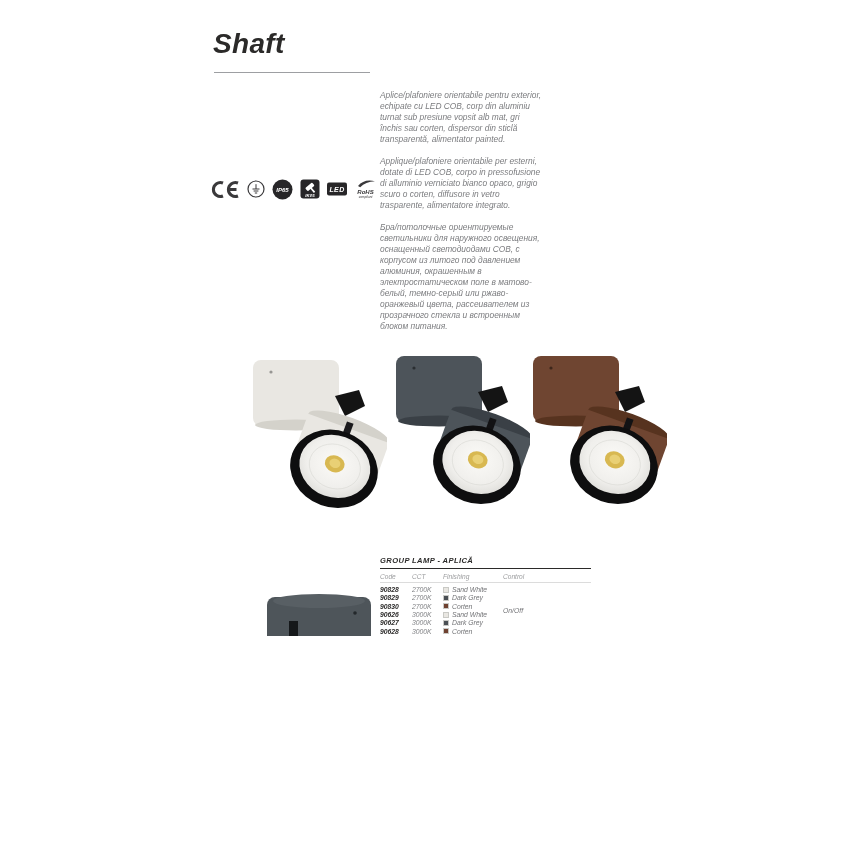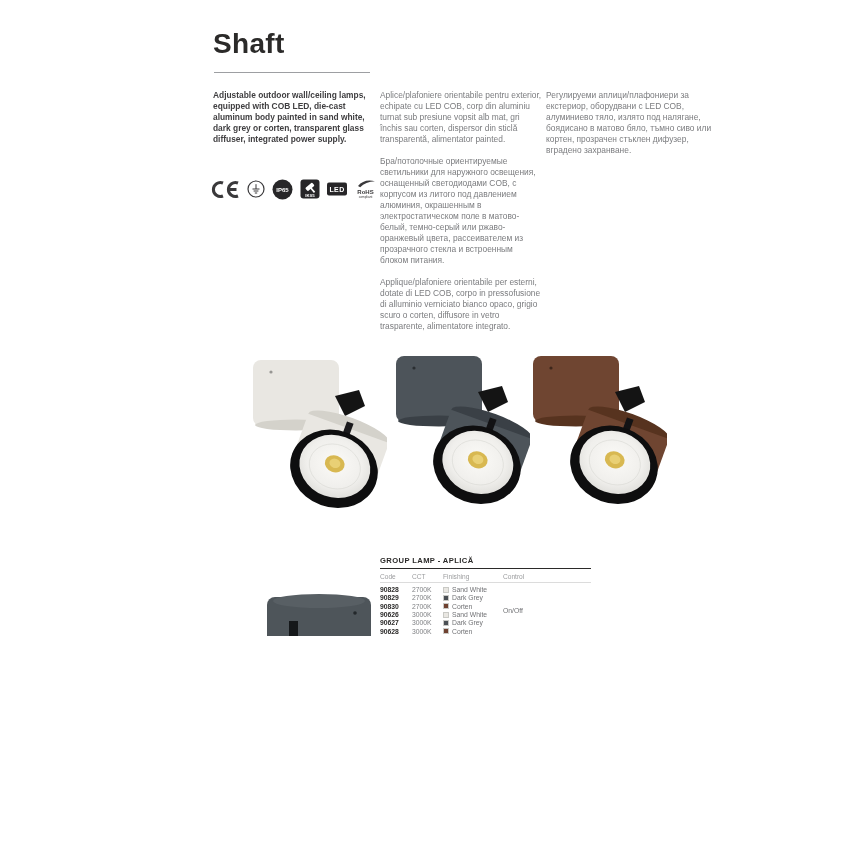--- a/index.html
+++ b/index.html
@@ -1,16 +1,16 @@
 <!DOCTYPE html>
 <html><head>
 <meta charset="utf-8">
 <style>
   html,body{margin:0;padding:0;background:#fff;}
-  .page{position:relative;width:868px;height:636px;background:#ffffff;font-family:"Liberation Sans",sans-serif;overflow:hidden;color:#2b2a29;}
+  .page{position:relative;width:868px;height:636px;background:#ffffff;font-family:"Liberation Sans",sans-serif;overflow:hidden;color:#2b2a29;font-style:italic;}
 
   
   .title{position:absolute;left:213px;top:28px;font-size:28px;font-weight:800;letter-spacing:.3px;color:#2b2a29;}
   .title-rule{position:absolute;left:214px;top:72px;width:156px;height:1px;background:#9d9fa2;}
 
   
   .desc{position:absolute;font-size:8.4px;line-height:11px;}
   .desc p{margin:0 0 11px 0;}
   .desc-en{left:213px;top:90px;width:160px;color:#3f3e40;font-weight:600;}
   .desc-c2{left:380px;top:90px;width:163px;color:#7b7c7f;}
@@ -81,30 +81,26 @@
         <stop offset="0%" stop-color="#fbfaf7"></stop>
         <stop offset="60%" stop-color="#f0efec"></stop>
         <stop offset="100%" stop-color="#d8d7d3"></stop>
       </radialGradient>
     </defs>
   </svg>
 
   <div class="title">Shaft</div>
   <div class="title-rule"></div>
 
-  <div class="desc desc-en">
-    <p>Adjustable outdoor wall/ceiling lamps, equipped with COB LED, die-cast aluminum body painted in sand white, dark grey or corten, transparent glass diffuser, integrated power supply.</p>
-  </div>
   <div class="desc desc-c2">
     <p>Aplice/plafoniere orientabile pentru exterior, echipate cu LED COB, corp din aluminiu turnat sub presiune vopsit alb mat, gri închis sau corten, dispersor din sticlă transparentă, alimentator painted.</p>
+    <p>Applique/plafoniere orientabile per esterni, dotate di LED COB, corpo in pressofusione di alluminio verniciato bianco opaco, grigio scuro o corten, diffusore in vetro trasparente, alimentatore integrato.</p>
     <p>Бра/потолочные ориентируемые светильники для наружного освещения, оснащенный светодиодами COB, с корпусом из литого под давлением алюминия, окрашенным в электростатическом поле в матово-белый, темно-серый или ржаво-оранжевый цвета, рассеивателем из прозрачного стекла и встроенным блоком питания.</p>
-    <p>Applique/plafoniere orientabile per esterni, dotate di LED COB, corpo in pressofusione di alluminio verniciato bianco opaco, grigio scuro o corten, diffusore in vetro trasparente, alimentatore integrato.</p>
   </div>
   <div class="desc desc-c3">
-    <p>Регулируеми аплици/плафониери за екстериор, оборудвани с LED COB, алуминиево тяло, излято под налягане, боядисано в матово бяло, тъмно сиво или кортен, прозрачен стъклен дифузер, вградено захранване.</p>
   </div>
 
   <div class="cert-row">
     <svg width="29" height="19" viewBox="0 0 29 19">
       <path d="M12,3 A7,7 0 1 0 12,16" fill="none" stroke="#3a393b" stroke-width="3"></path>
       <path d="M27,3 A7,7 0 1 0 27,16" fill="none" stroke="#3a393b" stroke-width="3"></path>
       <path d="M19,9.5 h6.5" fill="none" stroke="#3a393b" stroke-width="3"></path>
     </svg>
     <svg width="18" height="18" viewBox="0 0 18 18">
       <circle cx="9" cy="9" r="8" fill="none" stroke="#3a393b" stroke-width="1.2"></circle>

